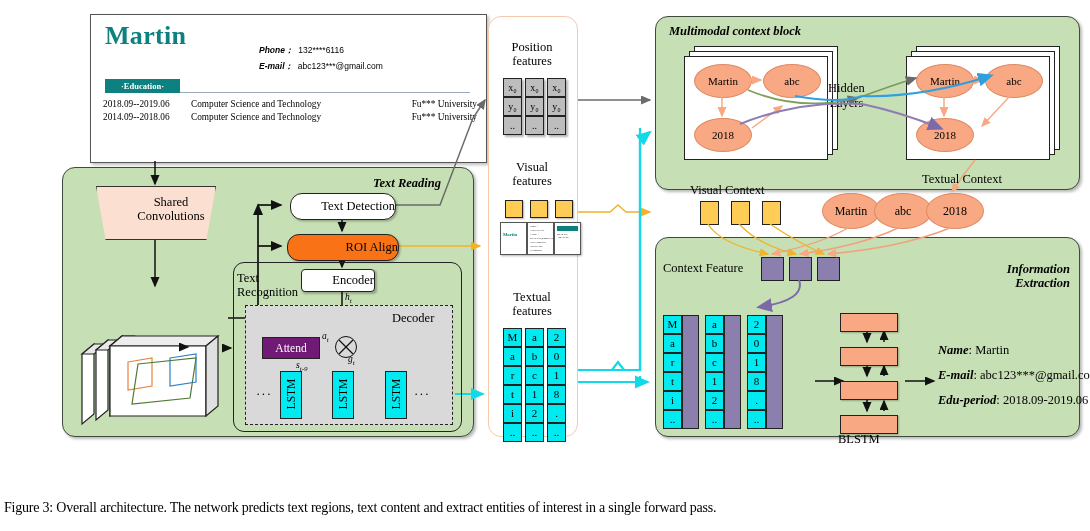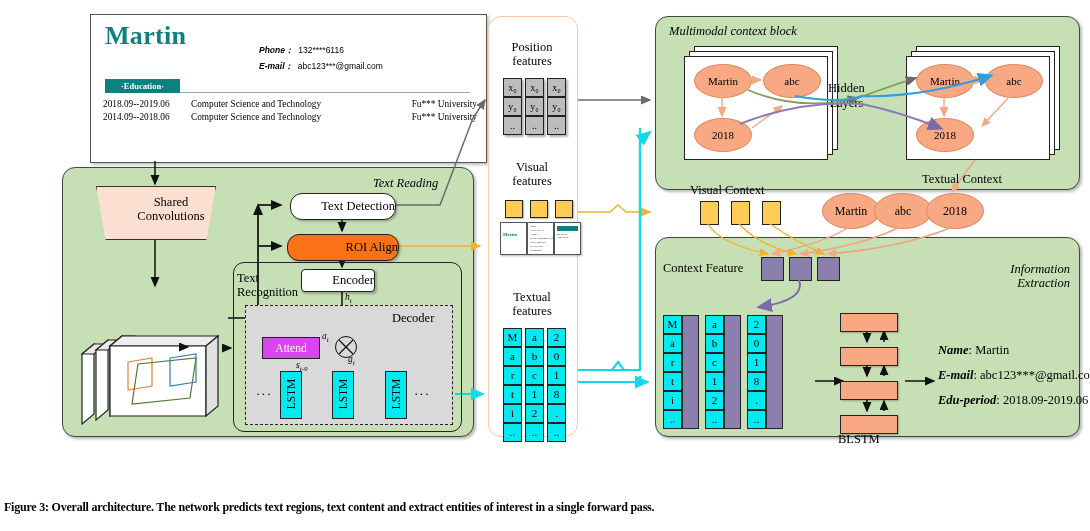--- a/index.html
+++ b/index.html
@@ -26,21 +26,21 @@
   .c-univ{text-align:right;}
 
   
   .panel{background:#c6dfb4;border:1.6px solid #3f4a3f;border-radius:13px;
          box-shadow:2px 2px 3px rgba(0,0,0,.28);}
   #p-textreading{left:62px;top:167px;width:410px;height:268px;}
   #p-mid{left:488px;top:16px;width:88px;height:419px;background:#fff;
          border:1.6px solid #f6c9ad;border-radius:13px;}
   #p-mcb{left:655px;top:16px;width:423px;height:172px;}
   #p-ie{left:655px;top:237px;width:423px;height:198px;}
-  .panel-title{position:absolute;font-size:12.5px;font-style:italic;font-weight:normal;}
+  .panel-title{position:absolute;font-size:12.5px;font-style:italic;font-weight:bold;}
   #t-textreading{right:12px;top:9px;}
   #t-mcb{left:14px;top:8px;}
   #t-ie{right:12px;top:32px;text-align:right;line-height:1.15;}
 
   
   .trapz{position:absolute;width:118px;height:52px;background:#fbe0d2;
          border:1.3px solid #333;
          clip-path:polygon(8% 0,92% 0,100% 100%,0% 100%);
          transform:scaleY(-1);}
   .trapz-lbl{position:absolute;width:118px;text-align:center;font-size:12.5px;line-height:1.08;}
@@ -50,21 +50,21 @@
   #b-textdet{left:290px;top:193px;width:104px;height:25px;line-height:25px;}
   #b-roi{left:287px;top:234px;width:110px;height:25px;line-height:25px;background:#f97316;}
   #b-encoder{left:301px;top:269px;width:72px;height:21px;line-height:21px;border-radius:4px;}
 
   #recog-box{left:233px;top:262px;width:227px;height:168px;border:1.4px solid #222;
              border-radius:11px;background:transparent;}
   #recog-lbl{left:237px;top:272px;font-size:12.5px;line-height:1.1;}
   #decoder-box{left:245px;top:305px;width:206px;height:118px;background:#d9d9d9;
                border:1.6px dashed #222;}
   #decoder-lbl{left:392px;top:311px;font-size:12.5px;}
-  #attend{left:262px;top:337px;width:56px;height:20px;background:#d946ef;color:#fff;
+  #attend{left:262px;top:337px;width:56px;height:20px;background:#701a75;color:#fff;
           font-size:11.5px;text-align:center;line-height:20px;border:1px solid #222;
           font-family:"Liberation Serif",serif;}
   .lstm{position:absolute;width:20px;height:46px;background:#00eaf0;border:1.3px solid #222;}
   .lstm span{display:block;transform:rotate(-90deg);white-space:nowrap;font-size:11.5px;
              width:46px;position:absolute;left:-13px;top:16px;text-align:center;}
   .mathlbl{position:absolute;font-size:9.5px;font-style:italic;}
   .dots{position:absolute;font-size:13px;letter-spacing:1px;}
 
   
   #featmaps{left:78px;top:288px;width:150px;height:140px;}
@@ -96,21 +96,21 @@
   .ctxnode{position:absolute;background:#f8a882;border:1px solid #e08a64;border-radius:50%;
            width:56px;height:34px;line-height:34px;text-align:center;font-size:12px;}
   .lbl{position:absolute;font-size:12.5px;}
   .vctx-sq{position:absolute;width:17px;height:22px;background:#ffcc55;border:1.3px solid #222;}
   .ora{position:absolute;width:56px;height:17px;background:#f8a882;border:1.2px solid #222;
        box-shadow:1px 1px 1.5px rgba(0,0,0,.25);}
   .outline{position:absolute;font-size:12.5px;white-space:nowrap;}
   .outline b{font-style:italic;}
 
   
-  #caption{left:4px;top:500px;width:1082px;font-size:12px;font-weight:bold;
+  #caption{left:4px;top:500px;width:1082px;font-size:14px;font-weight:normal;
            letter-spacing:-.22px;white-space:nowrap;}
 
   svg{position:absolute;left:0;top:0;overflow:visible;}
 </style>
 </head>
 <body>
 
 <div class="abs" id="resume">
   <div id="resume-name">Martin</div>
   <div class="res-contact abs" id="res-phone">

